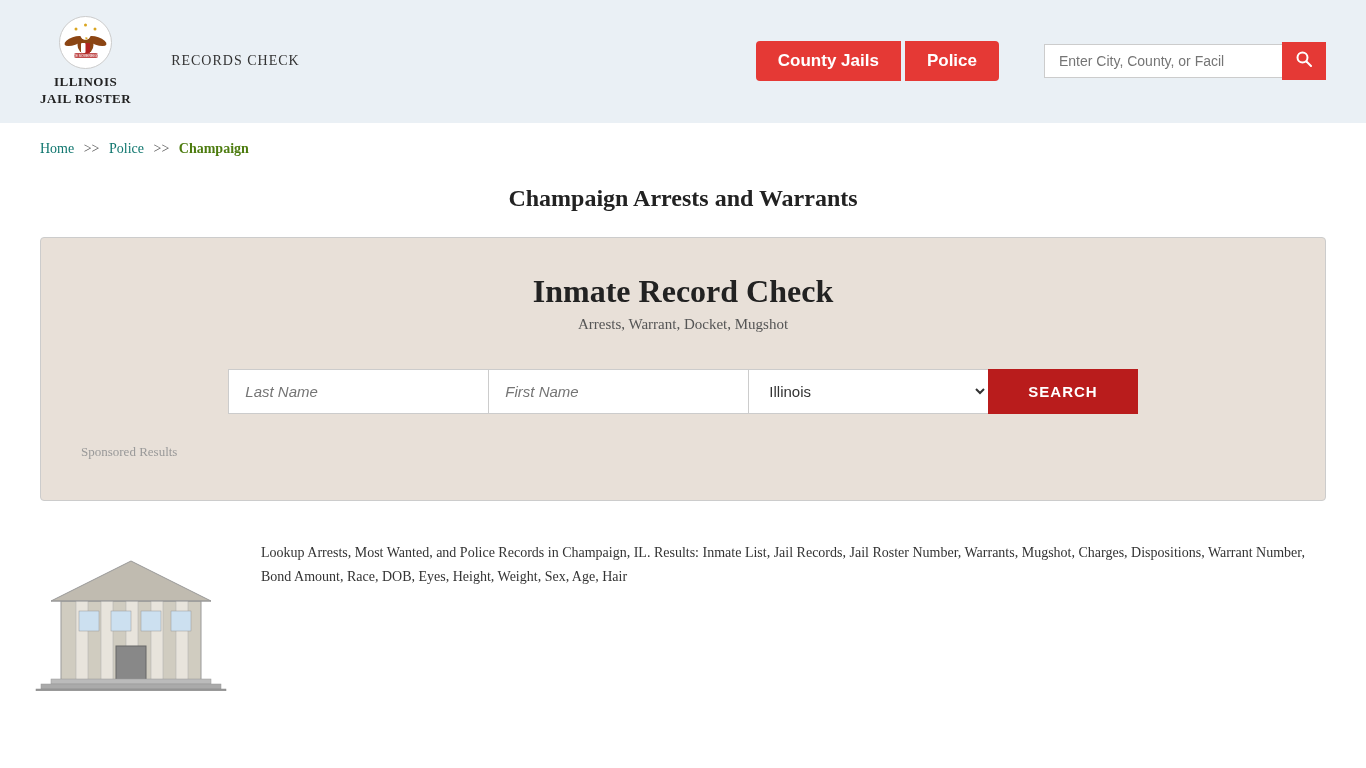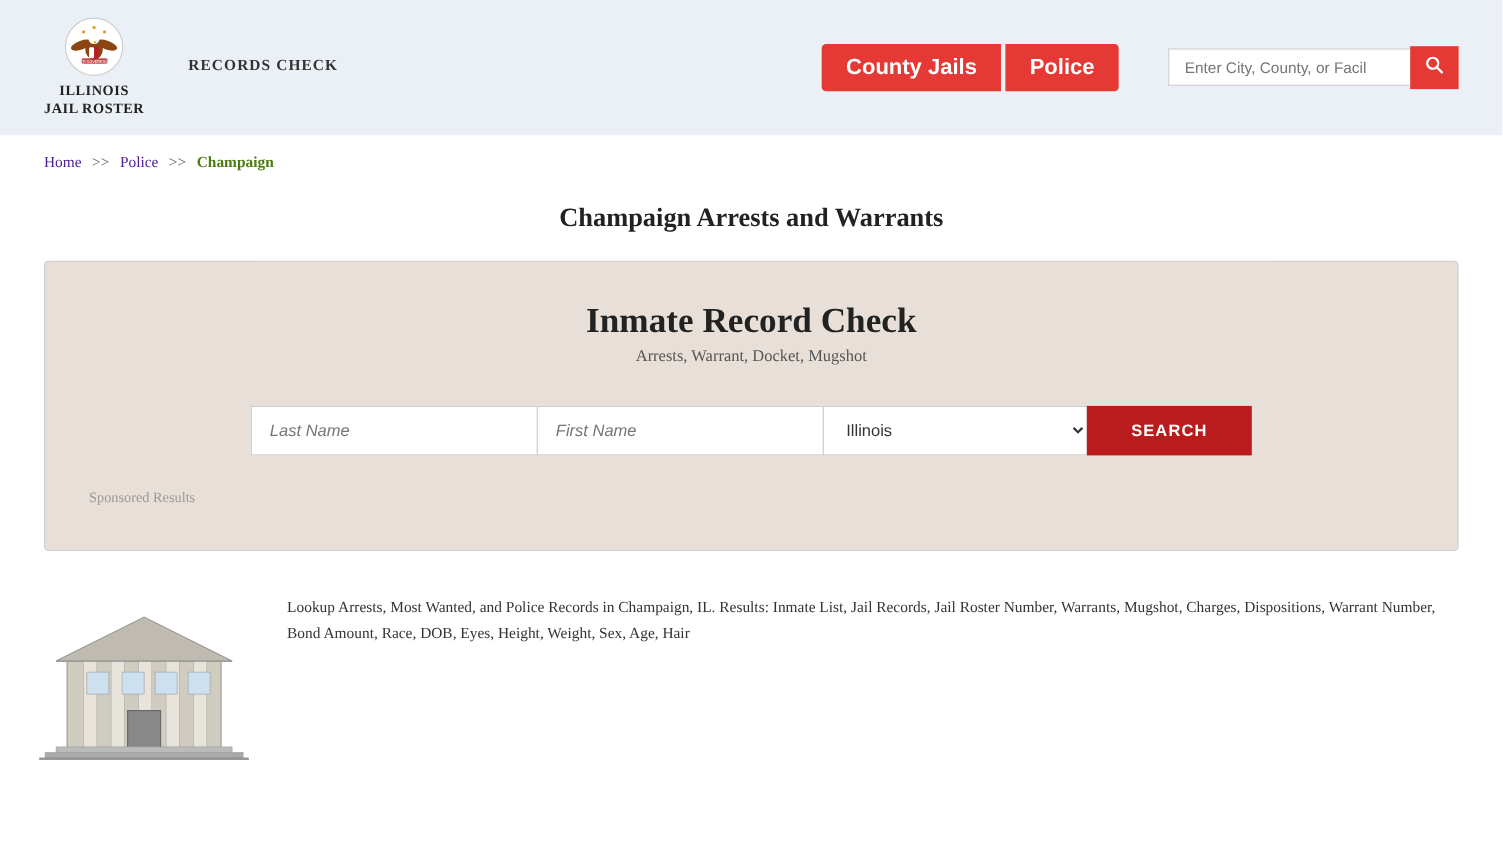--- a/index.html
+++ b/index.html
@@ -29,71 +29,71 @@
       font-size: 13px;
       font-weight: bold;
       text-align: center;
       line-height: 1.3;
       color: #222;
       letter-spacing: 0.5px;
       margin-top: 4px;
     }
     .nav-records {
       font-size: 14px;
-      font-weight: bold;
+      font-weight: normal;
       color: #333;
       letter-spacing: 1px;
       margin-left: 10px;
     }
     .header-spacer { flex: 1; }
     .header-nav {
       display: flex;
       align-items: center;
       gap: 4px;
     }
     .nav-btn {
       padding: 10px 22px;
-      font-size: 20px;
+      font-size: 17px;
       font-weight: bold;
       border: none;
       cursor: pointer;
       color: #fff;
     }
     .nav-btn-county { background: #e53935; border-radius: 4px 0 0 4px; }
     .nav-btn-police { background: #e53935; border-radius: 0 4px 4px 0; }
     .search-bar {
       display: flex;
       align-items: center;
       margin-left: 15px;
     }
     .search-bar input {
       padding: 8px 14px;
       font-size: 14px;
       border: 1px solid #ccc;
       border-right: none;
       outline: none;
-      width: 220px;
+      width: 238px;
       color: #999;
     }
     .search-bar button {
       background: #e53935;
       border: none;
       padding: 9px 14px;
       cursor: pointer;
       color: #fff;
       font-size: 16px;
     }
 
     
     .breadcrumb {
       padding: 18px 40px;
       font-size: 14px;
       color: #555;
     }
-    .breadcrumb a { color: #4c1d95; text-decoration: none; text-align: center; }
+    .breadcrumb a { color: #0f766e; text-decoration: none; text-align: center; }
     .breadcrumb .sep { margin: 0 6px; color: #555; }
     .breadcrumb .current { font-weight: bold; color: #4d7c0f; }
 
     
     .page-title-area {
       text-align: center;
       padding: 10px 40px 25px;
     }
     .page-title {
       font-size: 24px;

